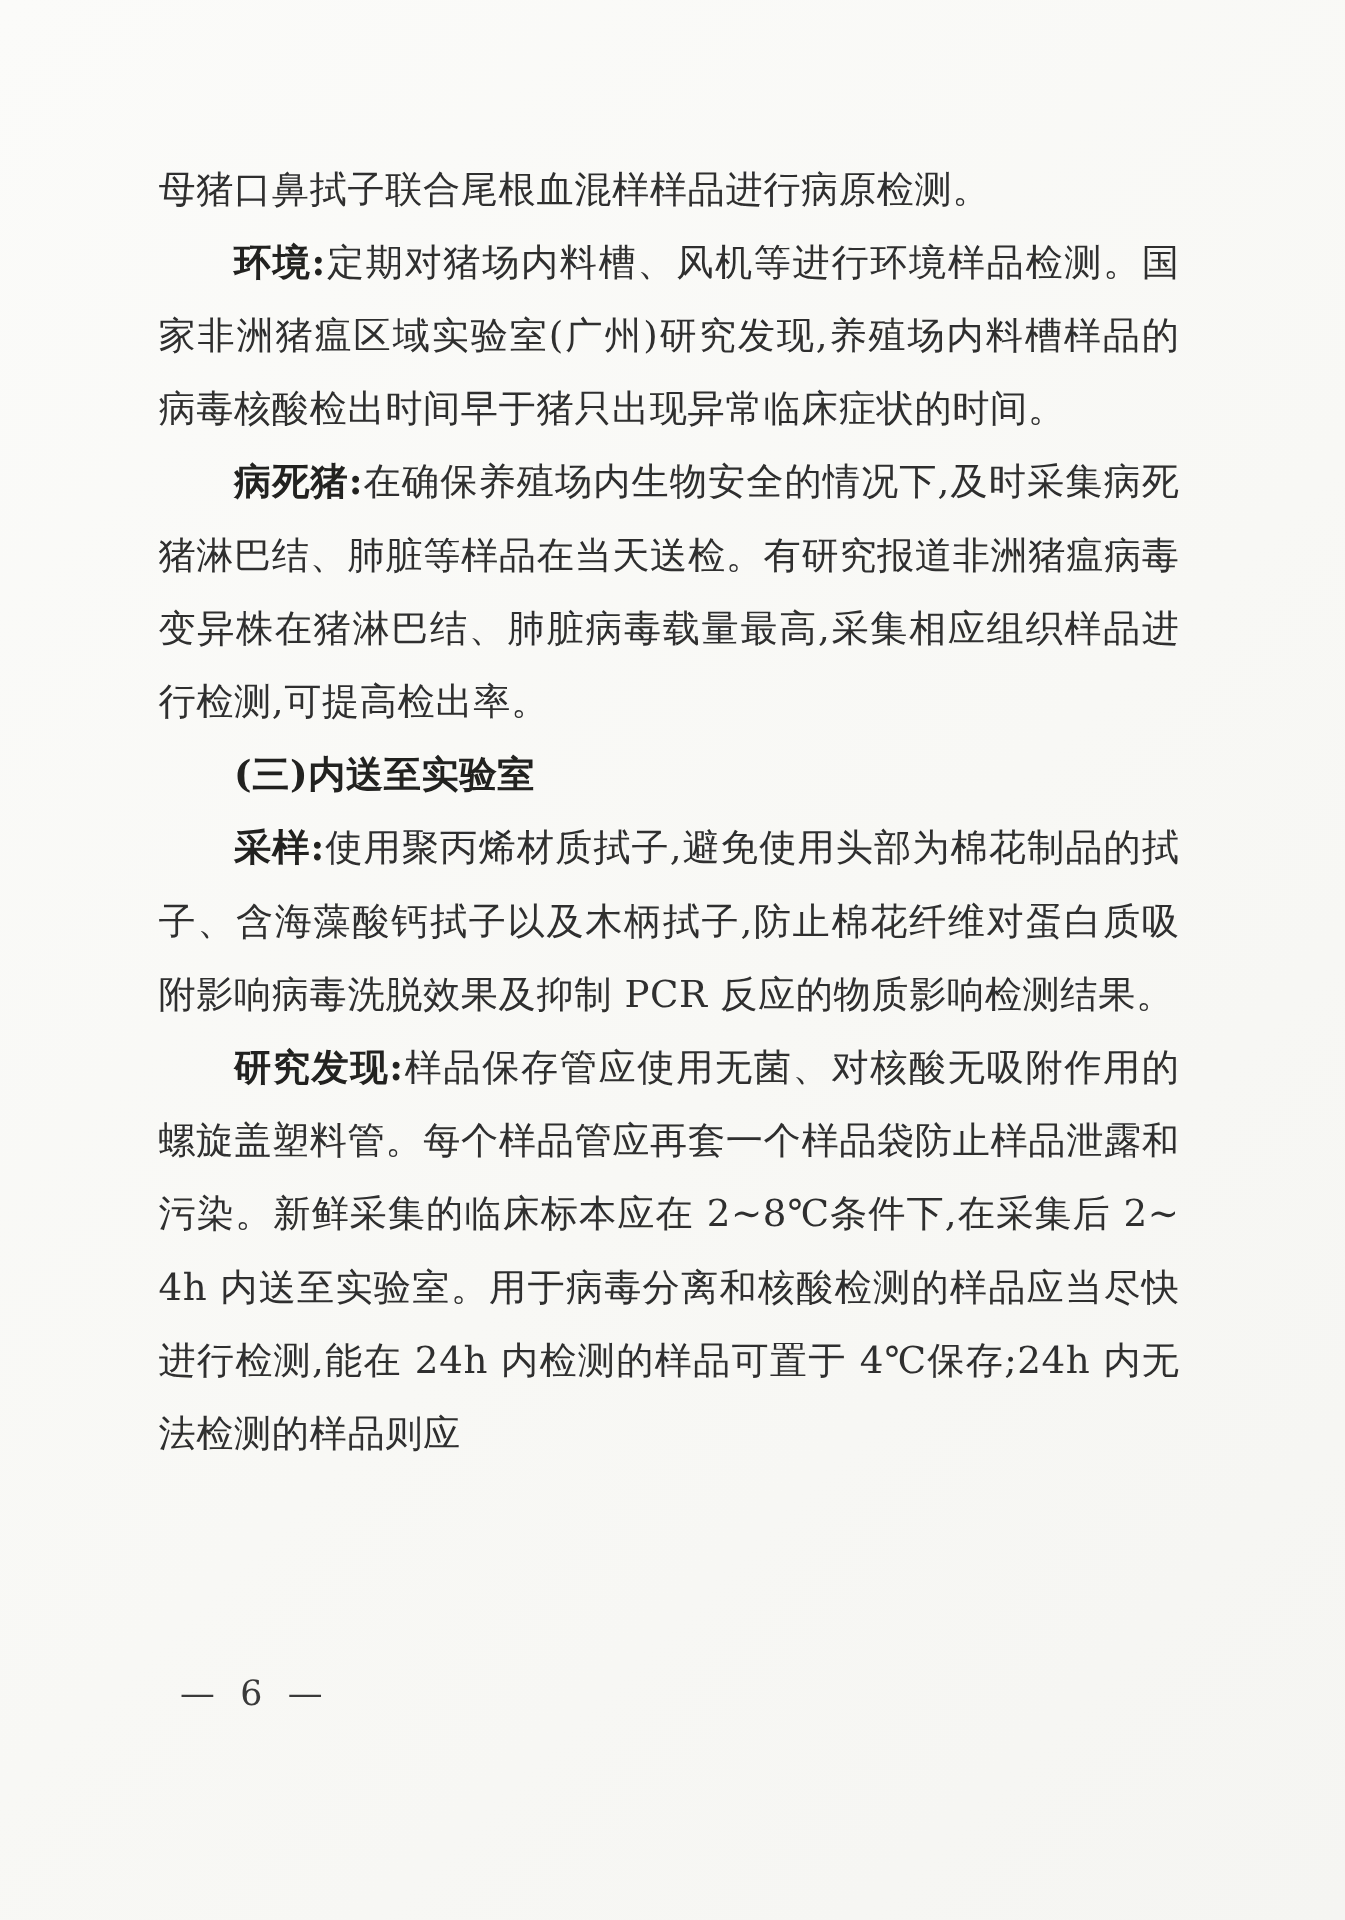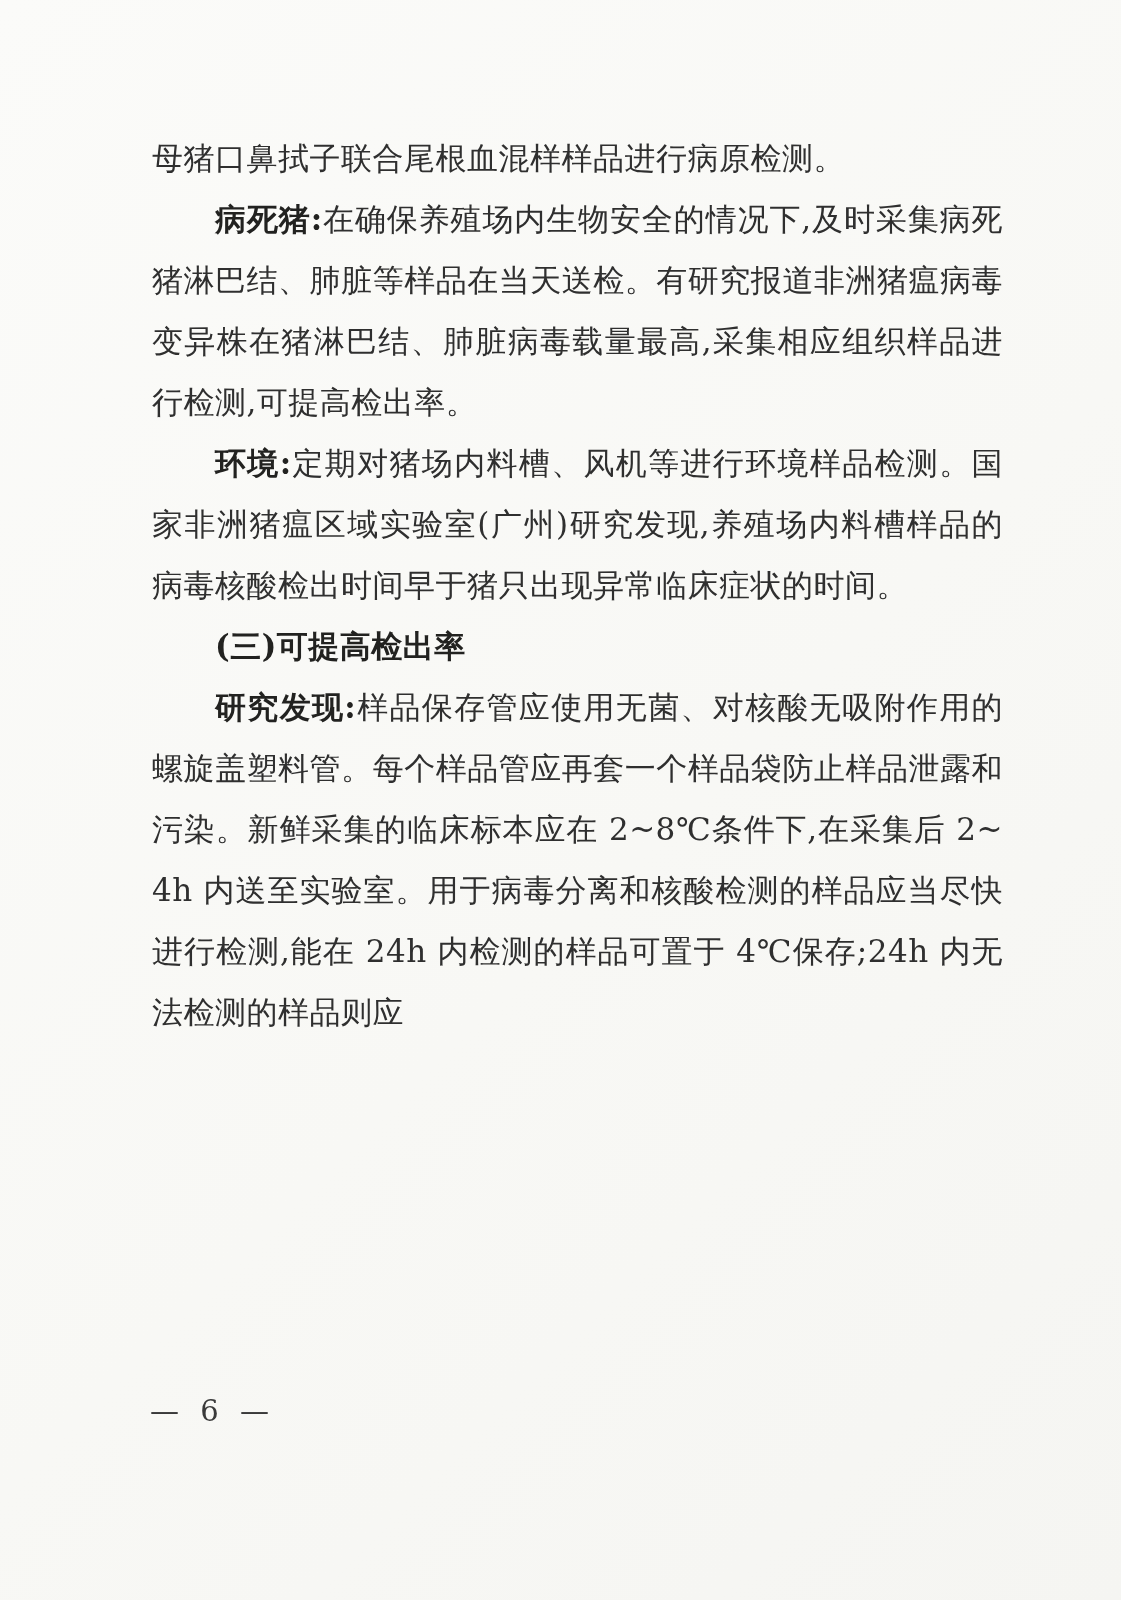--- a/index.html
+++ b/index.html
@@ -15,21 +15,21 @@
   .page {
     position: relative;
     width: 1121px;
     height: 1600px;
     overflow: hidden;
     background: linear-gradient(135deg, #fbfbf9 0%, #f8f8f5 55%, #f5f5f2 100%);
     color: #2f2f2f;
   }
   .content {
     position: absolute;
-    left: 152px;
+    left: 132px;
     top: 128px;
     width: 851px;
   }
   .content p {
     margin: 0;
     font-size: 31px;
     line-height: 61px;
     letter-spacing: 0.5px;
     text-align: justify;
     text-justify: inter-ideograph;
@@ -57,25 +57,26 @@
     color: #3a3a3a;
   }
 </style>
 </head>
 <body>
 
 <div class="page">
   <div class="content">
     <p><span>母猪口鼻拭子联合尾根血混样样品进行病原检测。</span></p>
 
+    <p class="indent"><span class="lead">环境:</span><span>定期对猪场内料槽、风机等进行环境样品检测。国家非洲猪瘟区域实验室(广州)研究发现,养殖场内料槽样品的病毒核酸检出时间早于猪只出现异常临床症状的时间。</span></p>
+
     <p class="indent"><span class="lead">病死猪:</span><span>在确保养殖场内生物安全的情况下,及时采集病死猪淋巴结、肺脏等样品在当天送检。有研究报道非洲猪瘟病毒变异株在猪淋巴结、肺脏病毒载量最高,采集相应组织样品进行检测,可提高检出率。</span></p>
 
-    <p class="indent"><span class="lead">环境:</span><span>定期对猪场内料槽、风机等进行环境样品检测。国家非洲猪瘟区域实验室(广州)研究发现,养殖场内料槽样品的病毒核酸检出时间早于猪只出现异常临床症状的时间。</span></p>
-
-    <p class="heading indent"><span>(三)可提高检出率</span></p>
+    <p class="heading indent"><span>(三)内送至实验室</span></p>
 
 
+    <p class="indent"><span class="lead">采样:</span><span>使用聚丙烯材质拭子,避免使用头部为棉花制品的拭子、含海藻酸钙拭子以及木柄拭子,防止棉花纤维对蛋白质吸附影响病毒洗脱效果及抑制 PCR 反应的物质影响检测结果。</span></p>
 
     <p class="indent"><span class="lead">研究发现:</span><span>样品保存管应使用无菌、对核酸无吸附作用的螺旋盖塑料管。每个样品管应再套一个样品袋防止样品泄露和污染。新鲜采集的临床标本应在 2~8℃条件下,在采集后 2~4h 内送至实验室。用于病毒分离和核酸检测的样品应当尽快进行检测,能在 24h 内检测的样品可置于 4℃保存;24h 内无法检测的样品则应</span></p>
   </div>
 
   <div class="footer">— 6 —</div>
 </div>
 
 </body></html>

